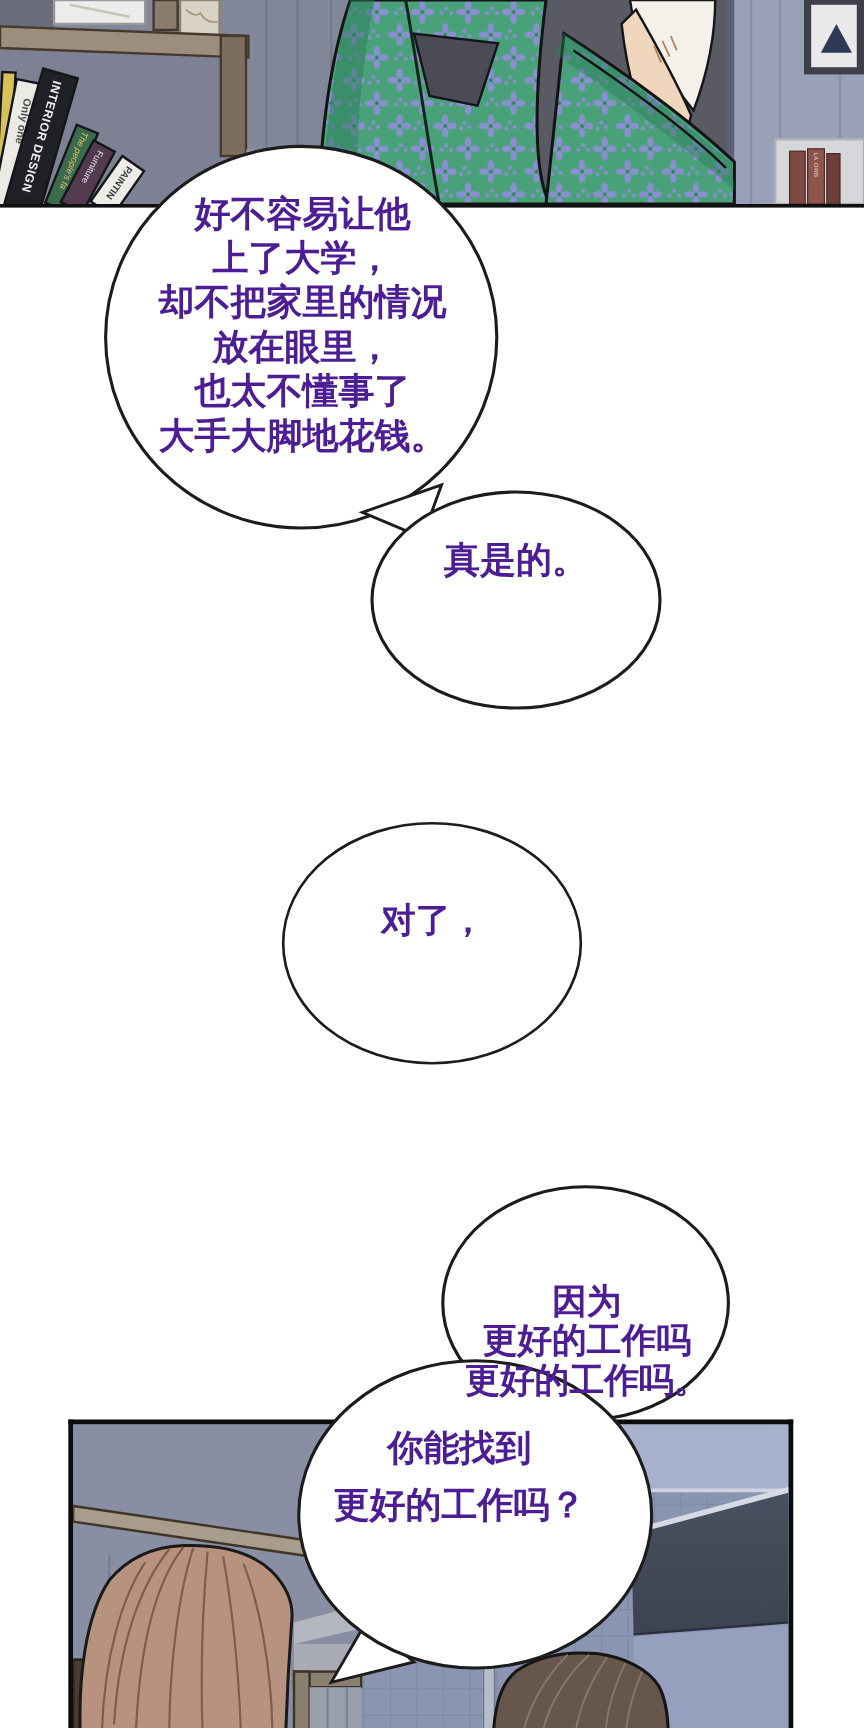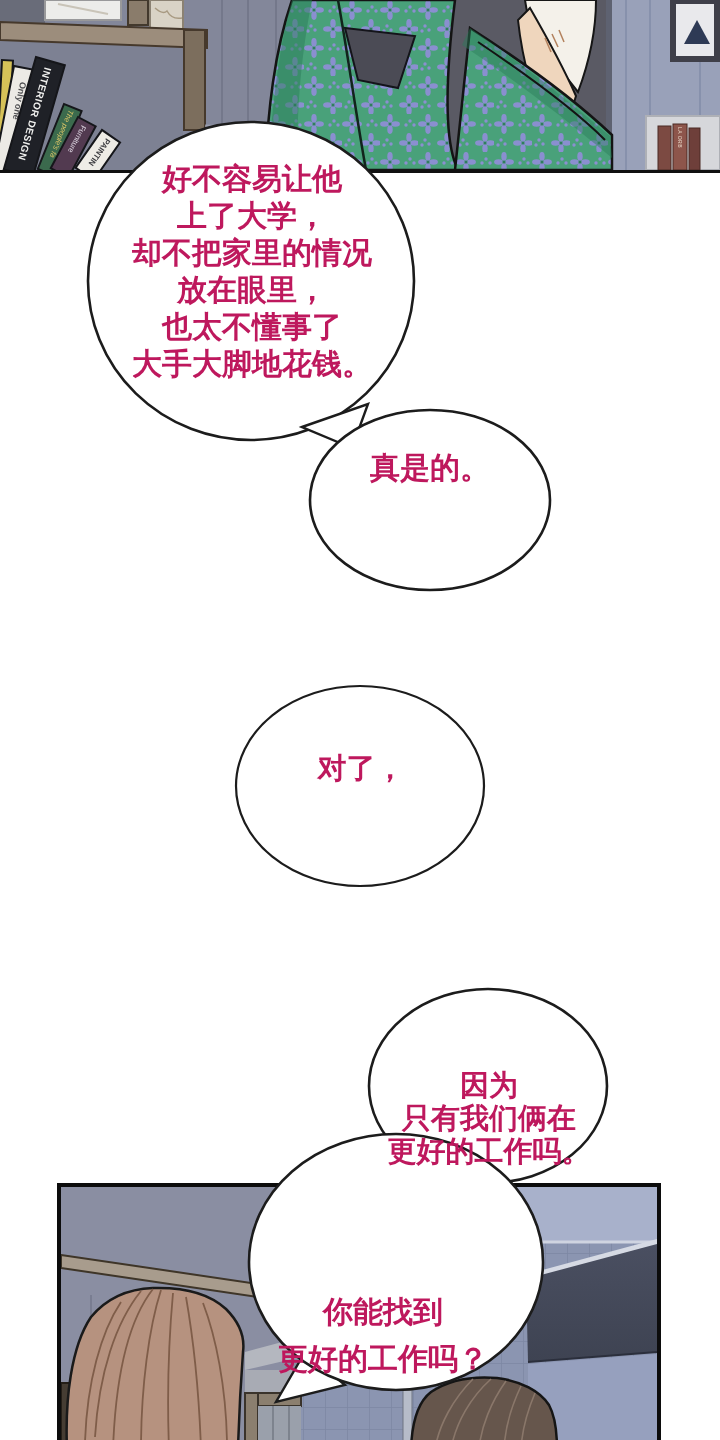--- a/index.html
+++ b/index.html
@@ -5,26 +5,26 @@
   html,body{margin:0;padding:0;}
   body{
     width:720px;height:1440px;position:relative;overflow:hidden;
     background:#ffffff;
     font-family:"Liberation Sans","DejaVu Sans",sans-serif;
   }
   .abs{position:absolute;}
   #panel1{left:0;top:0;width:720px;height:170px;border-bottom:3px solid #101010;}
   #panel2{left:57px;top:1183px;width:596px;height:262px;border:4px solid #0c0c0c;border-bottom:none;background:#8f95aa;}
   #bubble-layer{left:0;top:0;width:720px;height:1440px;pointer-events:none;}
-  .btxt{position:absolute;text-align:center;font-weight:700;color:#be185d;}
+  .btxt{position:absolute;text-align:center;font-weight:700;color:#4c1d95;}
   #t1{left:66px;top:160px;width:372px;font-size:30px;line-height:37px;}
   #t2{left:304px;top:450px;width:252px;font-size:30px;line-height:35px;}
   #t3{left:236px;top:751px;width:250px;font-size:29px;line-height:34px;}
   #t4{left:358px;top:1025px;width:262px;font-size:29px;line-height:33px;margin-top:44px;}
-  #t5{left:252px;top:1288px;width:262px;font-size:30px;line-height:47px;}
+  #t5{left:252px;top:1184px;width:262px;font-size:30px;line-height:47px;}
 </style>
 </head>
 <body>
 
 <div id="panel1" class="abs">
 <svg width="720" height="170" viewBox="0 0 720 170">
   <defs>
     <pattern id="flor" width="38" height="38" patternUnits="userSpaceOnUse">
       <rect width="38" height="38" fill="#49a17a"></rect>
       <g fill="#8a8fd0">
@@ -237,19 +237,19 @@
   <div>大手大脚地花钱。</div>
 </div>
 <div id="t2" class="btxt">
   <div>真是的。</div>
 </div>
 <div id="t3" class="btxt">
   <div>对了，</div>
 </div>
 <div id="t4" class="btxt">
   <div>因为</div>
-  <div>只有我们俩在</div>
+  <div>更好的工作吗</div>
   <div>更好的工作吗。</div>
 </div>
 <div id="t5" class="btxt">
   <div>你能找到</div>
   <div>更好的工作吗？</div>
 </div>
 
 </body></html>

